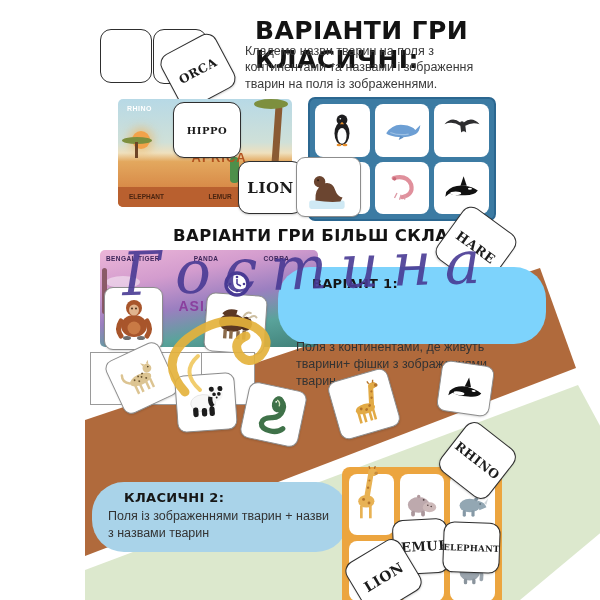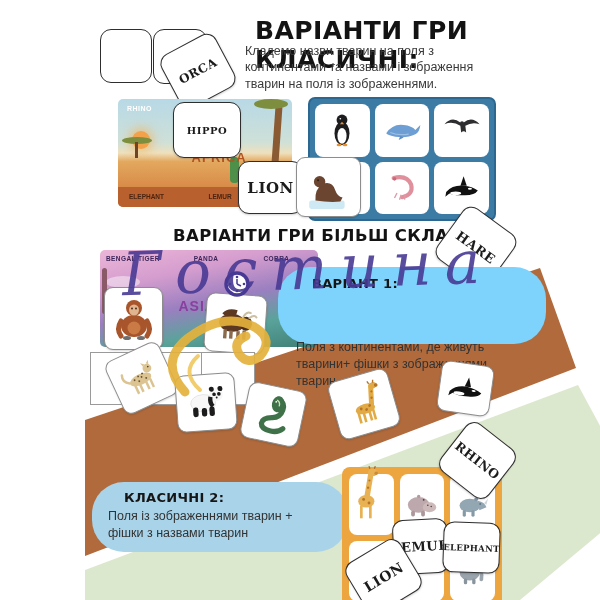--- a/index.html
+++ b/index.html
@@ -258,21 +258,21 @@
     <svg width="44" height="38" viewBox="0 0 48 48">
       <path d="M4 29 Q12 20 26 21 Q37 22 44 27 Q40 33 28 33 Q14 34 8 31 L3 35 Z" fill="#111"></path>
       <path d="M22 21 L26 9 L30 21 Z" fill="#111"></path>
       <ellipse cx="16" cy="30.5" rx="7" ry="2.2" fill="#fff"></ellipse>
       <ellipse cx="34" cy="25" rx="2.6" ry="1.2" fill="#fff"></ellipse>
     </svg>
   </div>
 
   <div class="vbox" style="left:92px;top:482px;width:256px;height:70px;background:#a9d3e9;">
     <div class="vtitle" style="padding:8px 0 0 32px;">КЛАСИЧНІ 2:</div>
-    <div class="vtext" style="padding:3px 18px 0 16px;">Поля із зображеннями тварин + фішки з назвами тварин</div>
+    <div class="vtext" style="padding:3px 18px 0 16px;">Поля із зображеннями тварин + назви з назвами тварин</div>
   </div>
 
   <div class="board grid-board" style="left:342px;top:467px;width:146px;height:127px;background:#eca53f;padding:7px;gap:6px;border-radius:8px;overflow:visible;">
     <div class="cell" style="overflow:visible;position:relative;">
       <svg width="36" height="62" viewBox="0 0 40 64" style="position:absolute;left:2px;top:-11px;">
         <path d="M18 34 L22 10" stroke="#e8b254" stroke-width="6" stroke-linecap="round"></path>
         <ellipse cx="24" cy="8" rx="5" ry="4" fill="#e8b254"></ellipse>
         <path d="M21 4 L20 1 M26 4 L27 1" stroke="#a56a28" stroke-width="1.4"></path>
         <circle cx="28" cy="9" r="2" fill="#c88b3a"></circle>
         <ellipse cx="17" cy="40" rx="9" ry="7" fill="#e8b254"></ellipse>

